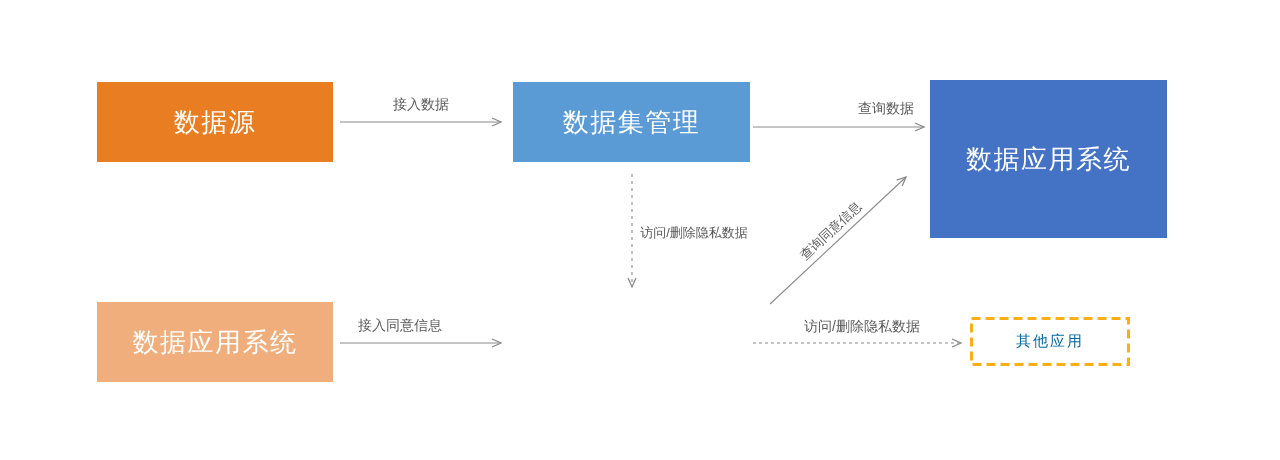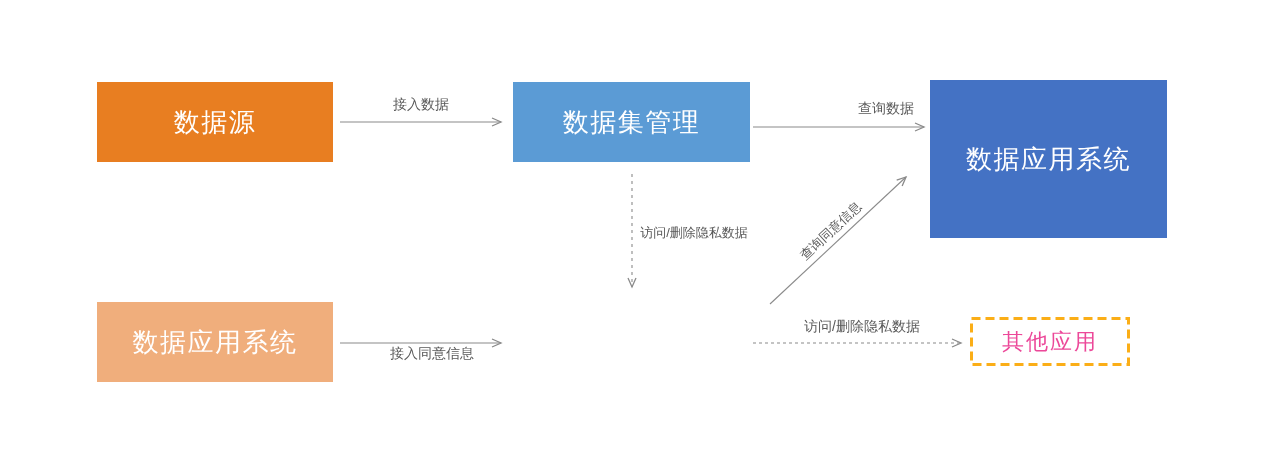--- a/index.html
+++ b/index.html
@@ -31,34 +31,34 @@
     font-weight: 300;
     letter-spacing: 1.5px;
     white-space: nowrap;
   }
   #n-data-source          { left: 97px;  top: 82px;  width: 236px; height: 80px;  background: #E87E21; }
   #n-dataset-management   { left: 513px; top: 82px;  width: 237px; height: 80px;  background: #5B9BD5; }
   #n-data-app-system      { left: 930px; top: 80px;  width: 237px; height: 158px; background: #4472C4; }
   #n-consent-collection   { left: 97px;  top: 302px; width: 236px; height: 80px;  background: #F0AE7C; }
   #n-consent-mgmt-service { left: 513px; top: 302px; width: 237px; height: 81px;  background: #2E75B6; }
   #n-other-apps           { left: 970px; top: 317px; width: 160px; height: 49px;  background: transparent; }
-  #n-other-apps .node-label { color: #ec4899; font-size: 22px; font-weight: 400; letter-spacing: 2px; }
+  #n-other-apps .node-label { color: #0369a1; font-size: 15px; font-weight: 400; letter-spacing: 2px; }
 
   .edge-label {
     position: absolute;
     z-index: 3;
     color: #595959;
     font-size: 14px;
     white-space: nowrap;
     transform: translate(-50%, -50%);
   }
   #el-access-data             { left: 421px; top: 105px; }
   #el-query-data              { left: 838px; top: 109px; margin-left: 48px; }
   #el-access-delete-down      { left: 694px; top: 233px; font-size: 13px; }
-  #el-access-consent          { left: 432px; top: 326px; margin-top: 28px; }
+  #el-access-consent          { left: 400px; top: 326px; }
   #el-query-consent           { left: 831px; top: 231px; font-size: 13px;
                                 transform: translate(-50%, -50%) rotate(-43deg); }
   #el-access-delete-right     { left: 862px; top: 327px; }
 </style>
 </head>
 <body>
 
 <div class="canvas">
 
   <svg class="overlay" width="1280" height="460" viewBox="0 0 1280 460" xmlns="http://www.w3.org/2000/svg">

